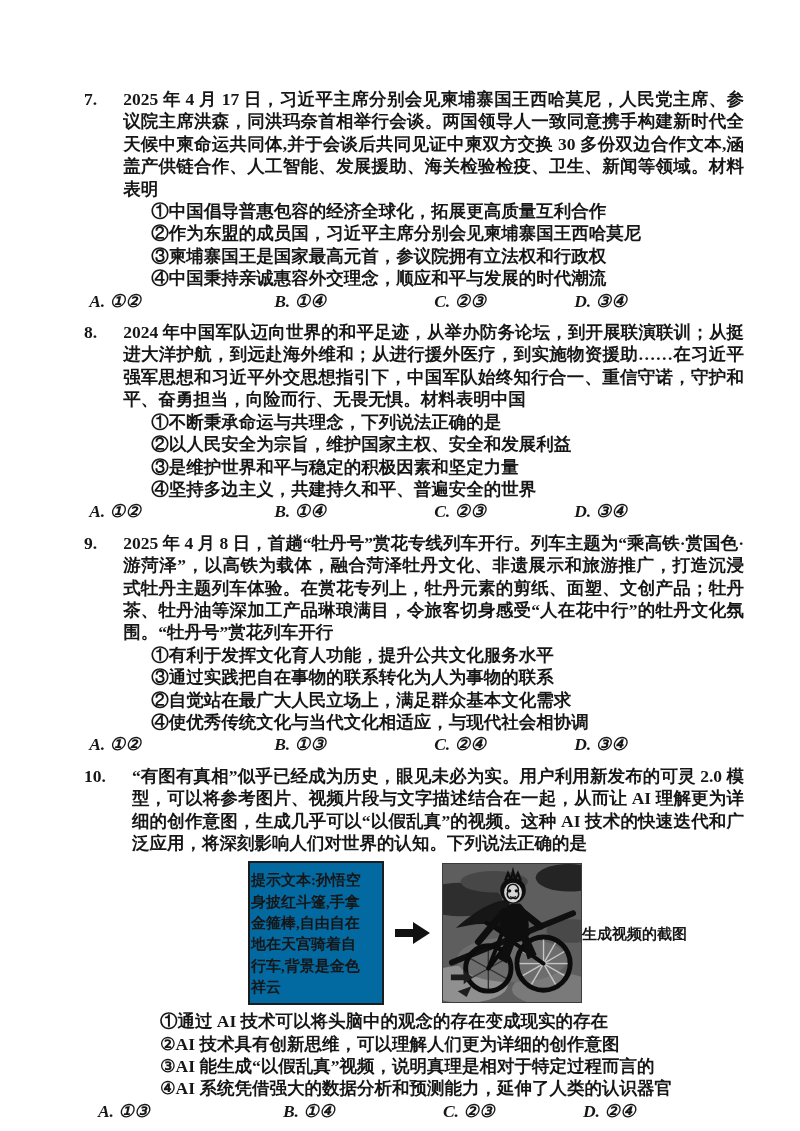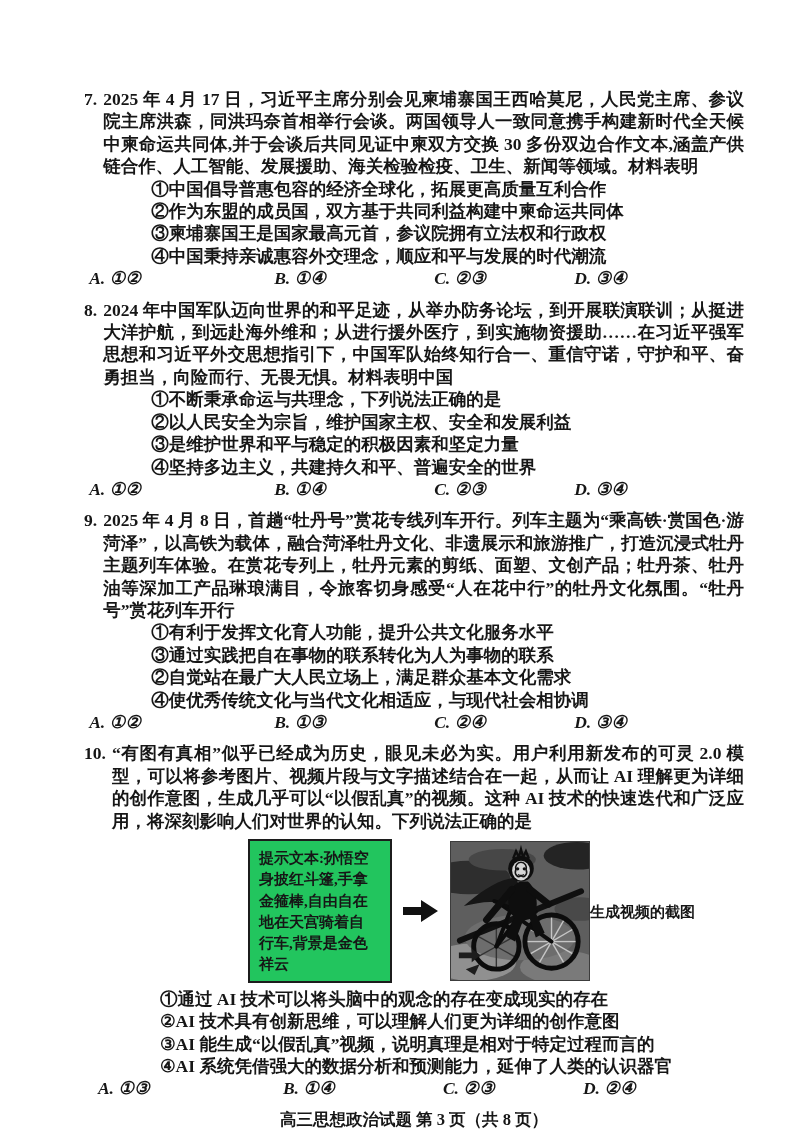--- a/index.html
+++ b/index.html
@@ -15,42 +15,42 @@
     width:800px;height:1131px;
     padding:88px 56px 0 84px;
     overflow:hidden;
     font-size:17.5px;
     line-height:22.4px;
   }
   .question{display:flex;}
   .question + .question{margin-top:9px;}
   .qnum{flex:0 0 auto;padding-right:6px;white-space:nowrap;}
   .qbody{flex:1 1 auto;min-width:0;}
-  .stem{text-align:justify;text-justify:inter-ideograph;}
+  .stem{text-align:justify;text-justify:inter-ideograph;margin-left:20px;}
   .items div{white-space:nowrap;overflow:hidden;margin-left:48px;}
   .opts{
     display:grid;
     grid-template-columns:185px 160px 140px auto;
     margin-left:-14px;
     font-style:italic;
   }
   .opts span{white-space:nowrap;}
   
   .figure{
     display:flex;
     align-items:center;
     margin:7px 0 5px 136px;
   }
   .prompt-box{
     width:122px;
     border:2px solid #1c1c1c;
-    padding:7px 9px 5px 9px;
+    padding:7px 9px 5px 1px;
     font-size:15px;
     line-height:21.3px;
-    background:#22c55e;
+    background:#0369a1;
   }
   .prompt-box div{white-space:nowrap;}
   .fig-arrow{margin:0 11px;flex:0 0 auto;line-height:0;}
   .image-wrap{display:flex;flex-direction:row;align-items:center;}
   .gen-image{display:block;border:1px solid #3c3c3c;}
   .caption{font-weight:700;font-size:15px;line-height:19px;margin-top:3px;}
   .footer{
     text-align:center;
     font-weight:700;
     font-size:16.5px;
@@ -61,21 +61,21 @@
 <body>
 
 <div class="sheet">
 
   <div class="question">
     <div class="qnum">7.</div>
     <div class="qbody">
       <div class="stem">2025 年 4 月 17 日，习近平主席分别会见柬埔寨国王西哈莫尼，人民党主席、参议院主席洪森，同洪玛奈首相举行会谈。两国领导人一致同意携手构建新时代全天候中柬命运共同体,并于会谈后共同见证中柬双方交换 30 多份双边合作文本,涵盖产供链合作、人工智能、发展援助、海关检验检疫、卫生、新闻等领域。材料表明</div>
       <div class="items">
         <div>①中国倡导普惠包容的经济全球化，拓展更高质量互利合作</div>
-        <div>②作为东盟的成员国，双方基于共同利益构建中柬命运共同体</div>
+        <div>②作为东盟的成员国，习近平主席分别会见柬埔寨国王西哈莫尼</div>
         <div>③柬埔寨国王是国家最高元首，参议院拥有立法权和行政权</div>
         <div>④中国秉持亲诚惠容外交理念，顺应和平与发展的时代潮流</div>
       </div>
       <div class="opts">
         <span>A. ①②</span>
         <span>B. ①④</span>
         <span>C. ②③</span>
         <span>D. ③④</span>
       </div>
     </div>

